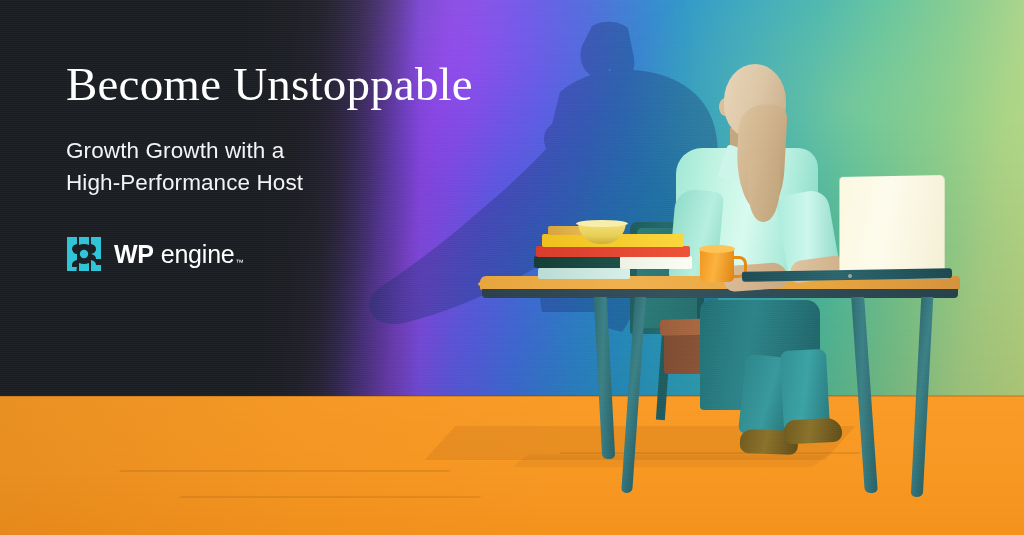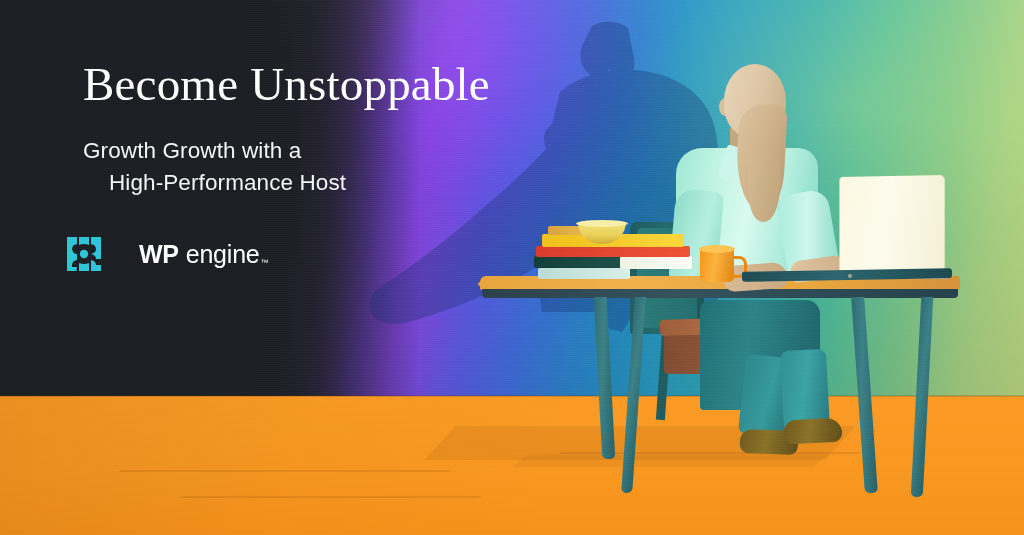--- a/index.html
+++ b/index.html
@@ -160,36 +160,36 @@
     background:linear-gradient(100deg,#fbf8e0 0%,#fdfbec 45%,#f4efd4 100%);
     transform:perspective(320px) rotateY(-7deg);border-radius:4px 5px 2px 2px;}
   .lt-hinge{position:absolute;left:832px;top:272px;width:118px;height:7px;
     background:linear-gradient(90deg,#e3dcbe 0%,#f2ecd2 60%,#d9d1b2 100%);border-radius:3px;}
   .lt-base{position:absolute;left:742px;top:270px;width:210px;height:10px;
     background:linear-gradient(90deg,#1d4a52 0%,#2a646d 45%,#1b474e 100%);border-radius:2px 3px 3px 3px;
     transform:rotate(-1deg);}
   .lt-dot{position:absolute;left:848px;top:274px;width:4px;height:4px;border-radius:50%;background:#9aa79a;}
 
   
-  .content{position:absolute;left:83px;top:60px;width:500px;}
+  .content{position:absolute;left:66px;top:60px;width:500px;}
   .headline{
     font-family:"Liberation Serif", serif;
     font-size:47px;line-height:1.05;color:#ffffff;font-weight:400;
     letter-spacing:.2px;margin:0 0 26px 0;white-space:nowrap;
   }
   .subhead{
     font-size:22.5px;line-height:1.42;color:#f3f4f6;font-weight:400;
     letter-spacing:.1px;margin:0;
   }
-  .subhead .l2{display:block;margin-left:26px;}
+  .subhead .l2{display:block;}
 
   
   .logo{position:absolute;left:66px;top:236px;display:flex;align-items:center;gap:12px;}
   .logo-mark{width:36px;height:36px;position:relative;flex:none;}
-  .logo-word{display:flex;align-items:flex-end;margin-left:25px;}
+  .logo-word{display:flex;align-items:flex-end;}
   .logo-wp{font-size:25px;font-weight:700;color:#fff;letter-spacing:-.3px;line-height:1;}
   .logo-engine{font-size:25px;font-weight:400;color:#fff;letter-spacing:-.2px;line-height:1;margin-left:7px;}
   .logo-tm{font-size:8px;color:#fff;line-height:1;margin-top:3px;margin-left:1px;}
 
   
   .grain{position:absolute;left:0;top:0;width:1024px;height:535px;pointer-events:none;opacity:.05;
     background-image:repeating-linear-gradient(0deg,rgba(255,255,255,.5) 0 1px,rgba(0,0,0,0) 1px 2px);}
 </style>
 </head>
 <body>

